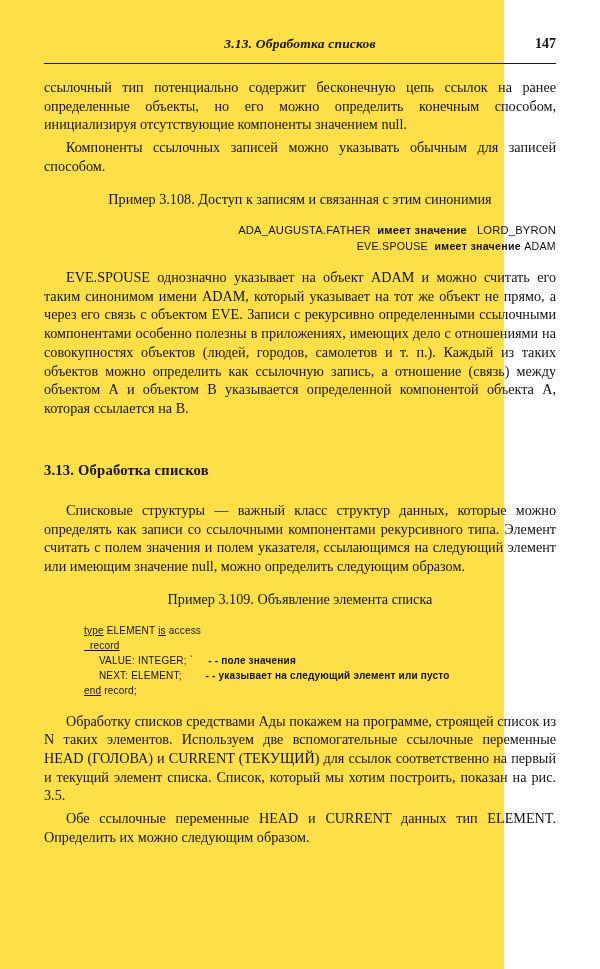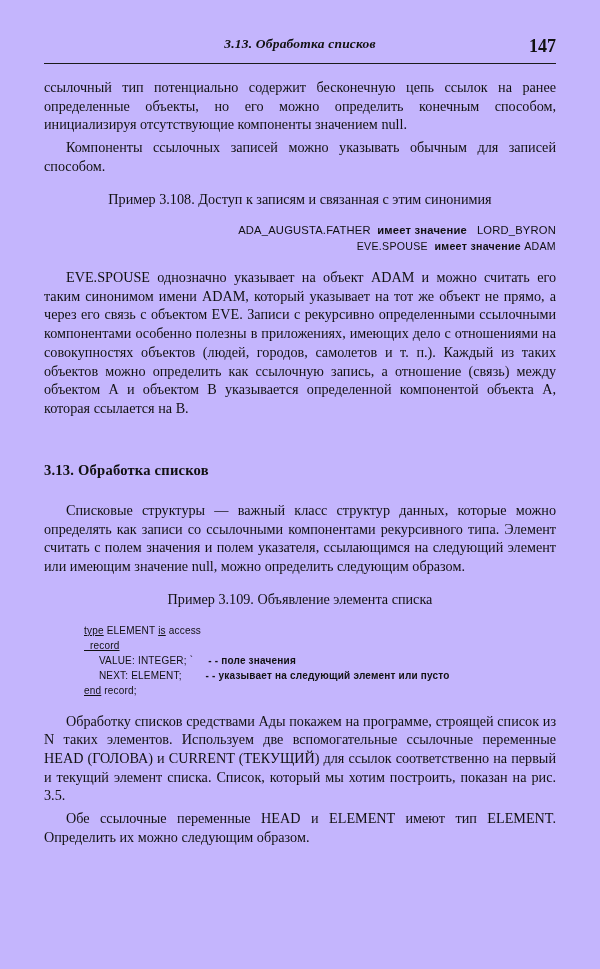--- a/index.html
+++ b/index.html
@@ -11,23 +11,23 @@
     width: 600px;
     height: 969px;
     position: relative;
     font-family: "Liberation Serif", serif;
     color: #111111;
     overflow: hidden;
   }
   .page {
     position: absolute;
     left: 0; top: 0;
-    width: 600px;
+    width: 504px;
     height: 969px;
-    background: #c4b5fd;
+    background: #fde047;
   }
   .content {
     position: absolute;
     left: 44px;
     top: 36px;
     width: 512px;
   }
   
   .header-row {
     display: flex;
@@ -39,21 +39,21 @@
   .header-title {
     font-style: italic;
     font-weight: bold;
     font-size: 13.5px;
     letter-spacing: 0.2px;
   }
   .page-number {
     position: absolute;
     right: 0;
     top: 0;
-    font-size: 18px;
+    font-size: 14px;
     font-weight: bold;
   }
   .rule {
     margin-top: 5px;
     border-top: 1.3px solid #1a1a1a;
     width: 100%;
   }
   p.body {
     font-size: 14.2px;
     line-height: 1.32;
@@ -166,16 +166,16 @@
       <div class="ln"><span class="kw">  record</span></div>
       <div class="ln"><span>     VALUE: INTEGER; `</span><span>&nbsp;&nbsp;&nbsp;&nbsp;&nbsp;</span><span class="cmt">- - поле значения</span></div>
       <div class="ln"><span>     NEXT: ELEMENT;</span><span>&nbsp;&nbsp;&nbsp;&nbsp;&nbsp;&nbsp;&nbsp;&nbsp;</span><span class="cmt">- - указывает на следующий элемент или пусто</span></div>
       <div class="ln"><span class="kw">end</span><span> record;</span></div>
     </div>
 
     <div class="gap-m"></div>
 
     <p class="body indent">Обработку списков средствами Ады покажем на программе, строящей список из N таких элементов. Используем две вспомогательные ссылочные переменные HEAD (ГОЛОВА) и CURRENT (ТЕКУЩИЙ) для ссылок соответственно на первый и текущий элемент списка. Список, который мы хотим построить, показан на рис. 3.5.</p>
 
-    <p class="body indent">Обе ссылочные переменные HEAD и ELEMENT имеют тип ELEMENT. Определить их можно следующим образом.</p>
+    <p class="body indent">Обе ссылочные переменные HEAD и CURRENT данных тип ELEMENT. Определить их можно следующим образом.</p>
 
   </div>
 </div>
 
 </body></html>

